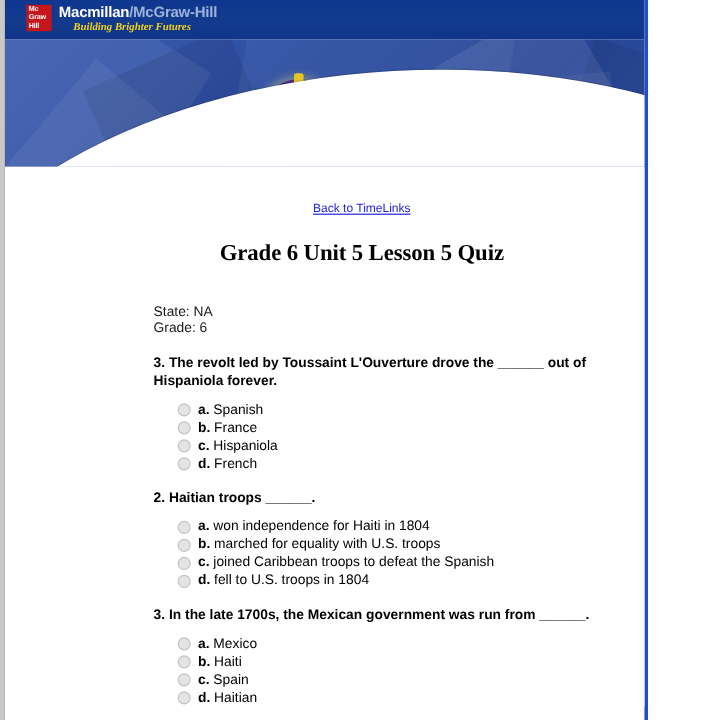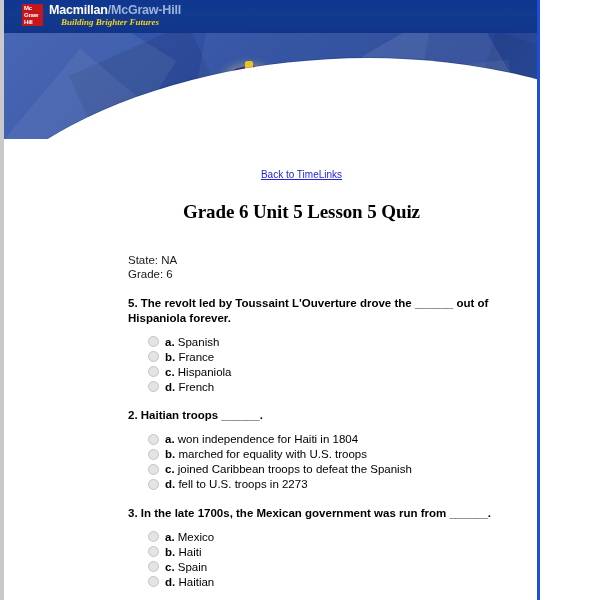--- a/index.html
+++ b/index.html
@@ -374,21 +374,21 @@
 
       <div class="quiz-title">Grade 6 Unit 5 Lesson 5 Quiz</div>
 
       <div class="meta">
         <div>State: NA</div>
         <div>Grade: 6</div>
       </div>
 
       <div class="questions" id="questions">
           <div class="q-block">
-            <div class="q-text">5. The revolt led by Toussaint L'Ouverture drove the ______ out of Hispaniola forever.</div>
+            <div class="q-text">3. The revolt led by Toussaint L'Ouverture drove the ______ out of Hispaniola forever.</div>
             <div class="opts">
               <div class="opt">
                 <span class="radio"></span>
                 <span class="opt-text"><b>a.</b><span> Spanish</span></span>
               </div>
               <div class="opt">
                 <span class="radio"></span>
                 <span class="opt-text"><b>b.</b><span> France</span></span>
               </div>
               <div class="opt">
@@ -411,21 +411,21 @@
               <div class="opt">
                 <span class="radio"></span>
                 <span class="opt-text"><b>b.</b><span> marched for equality with U.S. troops</span></span>
               </div>
               <div class="opt">
                 <span class="radio"></span>
                 <span class="opt-text"><b>c.</b><span> joined Caribbean troops to defeat the Spanish</span></span>
               </div>
               <div class="opt">
                 <span class="radio"></span>
-                <span class="opt-text"><b>d.</b><span> fell to U.S. troops in 2273</span></span>
+                <span class="opt-text"><b>d.</b><span> fell to U.S. troops in 1804</span></span>
               </div>
             </div>
           </div>
           <div class="q-block">
             <div class="q-text">3. In the late 1700s, the Mexican government was run from ______.</div>
             <div class="opts">
               <div class="opt">
                 <span class="radio"></span>
                 <span class="opt-text"><b>a.</b><span> Mexico</span></span>
               </div>

